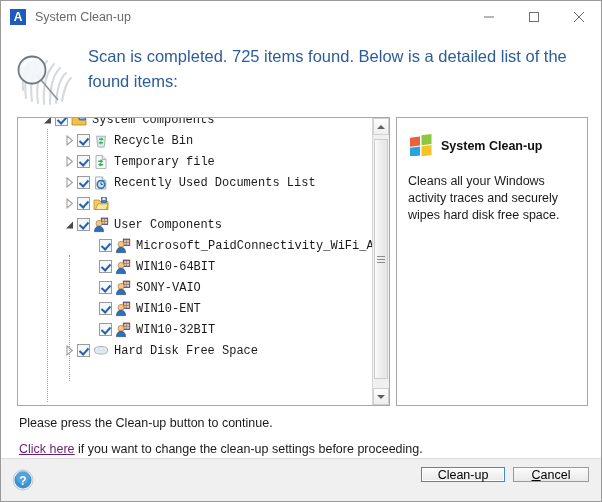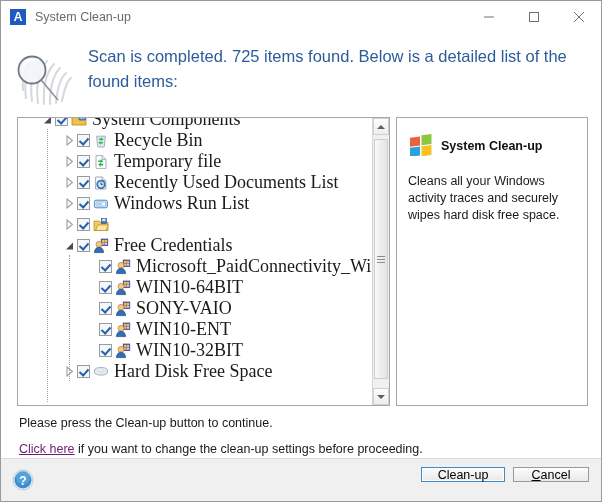--- a/index.html
+++ b/index.html
@@ -154,23 +154,23 @@
     border-width: 0 2px 2px 0;
     transform: rotate(42deg);
   }
   .ico {
     width: 16px; height: 16px;
     flex: 0 0 auto;
     margin-right: 5px;
     position: relative;
   }
   .label {
-    font-size: 18px;
+    font-size: 12px;
     color: #1a1a1a;
-    font-family: Liberation Serif, serif;
+    font-family: Liberation Mono, monospace;
   }
   .dotline {
     position: absolute;
     border-left: 1px dotted #9f9f9f;
   }
 
   
   .vscroll {
     position: absolute;
     right: 0; top: 0;
@@ -422,35 +422,20 @@
             </div>
             <div class="row">
               <div class="indent" style="width: 44px;"></div>
               <div class="expander">
                 <svg width="9" height="11" viewBox="0 0 9 11">
                   <path d="M2 1 L7.4 5.5 L2 10 Z" fill="none" stroke="#9e9e9e" stroke-width="1.1"></path>
                 </svg>
               </div>
               <div class="cb"></div>
               <div class="ico"><svg width="16" height="16" viewBox="0 0 16 16">
-                  <rect x="1.4" y="4.2" width="13" height="7.6" rx="1.6" fill="#dceaf7" stroke="#3c7fbe" stroke-width="0.9"></rect>
-                  <rect x="3.2" y="6" width="9.4" height="4" rx="0.8" fill="#ffffff" stroke="#6aa0d3" stroke-width="0.7"></rect>
-                  <line x1="4.4" y1="8" x2="9.2" y2="8" stroke="#4a86c4" stroke-width="0.9"></line>
-                </svg></div>
-              <div class="label">Windows Run List</div>
-            </div>
-            <div class="row">
-              <div class="indent" style="width: 44px;"></div>
-              <div class="expander">
-                <svg width="9" height="11" viewBox="0 0 9 11">
-                  <path d="M2 1 L7.4 5.5 L2 10 Z" fill="none" stroke="#9e9e9e" stroke-width="1.1"></path>
-                </svg>
-              </div>
-              <div class="cb"></div>
-              <div class="ico"><svg width="16" height="16" viewBox="0 0 16 16">
                   <path d="M1 4 h5.2 l1.2 1.5 H15 v8 H1 Z" fill="#f7d徐"></path>
                   <path d="M1 4 h5.2 l1.2 1.5 H15 v8 H1 Z" fill="#f5cc63" stroke="#c08f20" stroke-width="0.8"></path>
                   <path d="M2.6 13.5 l2.2-5.6 h10.4 l-2.2 5.6 z" fill="#fde8a8" stroke="#c08f20" stroke-width="0.8"></path>
                   <rect x="8.4" y="1.4" width="5" height="5.2" fill="#4e7fbd" stroke="#2c5a93" stroke-width="0.7"></rect>
                   <rect x="9.4" y="1.8" width="3" height="2.2" fill="#e6f0fa"></rect>
                 </svg></div>
             </div>
             <div class="row">
               <div class="indent" style="width: 44px;"></div>
               <div class="expander">
@@ -461,21 +446,21 @@
               <div class="cb"></div>
               <div class="ico"><svg width="16" height="16" viewBox="0 0 16 16">
                   <rect x="8.2" y="1" width="6.6" height="6.6" fill="#6b5fb0" stroke="#453a86" stroke-width="0.7"></rect>
                   <rect x="9.1" y="1.9" width="2.3" height="2.1" fill="#f3c83f"></rect>
                   <rect x="11.8" y="1.9" width="2.3" height="2.1" fill="#f3c83f"></rect>
                   <rect x="9.1" y="4.6" width="2.3" height="2.1" fill="#f3c83f"></rect>
                   <rect x="11.8" y="4.6" width="2.3" height="2.1" fill="#cfd3e6"></rect>
                   <circle cx="6" cy="6.4" r="3" fill="#f6c58a" stroke="#b07b3c" stroke-width="0.7"></circle>
                   <path d="M1.4 14.6 C1.6 10.9 3.6 9.2 6 9.2 C8.4 9.2 10.4 10.9 10.6 14.6 Z" fill="#2f6fb5" stroke="#1d4a80" stroke-width="0.7"></path>
                 </svg></div>
-              <div class="label">Free Credentials</div>
+              <div class="label">User Components</div>
             </div>
             <div class="row">
               <div class="indent" style="width: 66px;"></div>
               <div class="expander"></div>
               <div class="cb"></div>
               <div class="ico"><svg width="16" height="16" viewBox="0 0 16 16">
                   <rect x="8.2" y="1" width="6.6" height="6.6" fill="#6b5fb0" stroke="#453a86" stroke-width="0.7"></rect>
                   <rect x="9.1" y="1.9" width="2.3" height="2.1" fill="#f3c83f"></rect>
                   <rect x="11.8" y="1.9" width="2.3" height="2.1" fill="#f3c83f"></rect>
                   <rect x="9.1" y="4.6" width="2.3" height="2.1" fill="#f3c83f"></rect>

